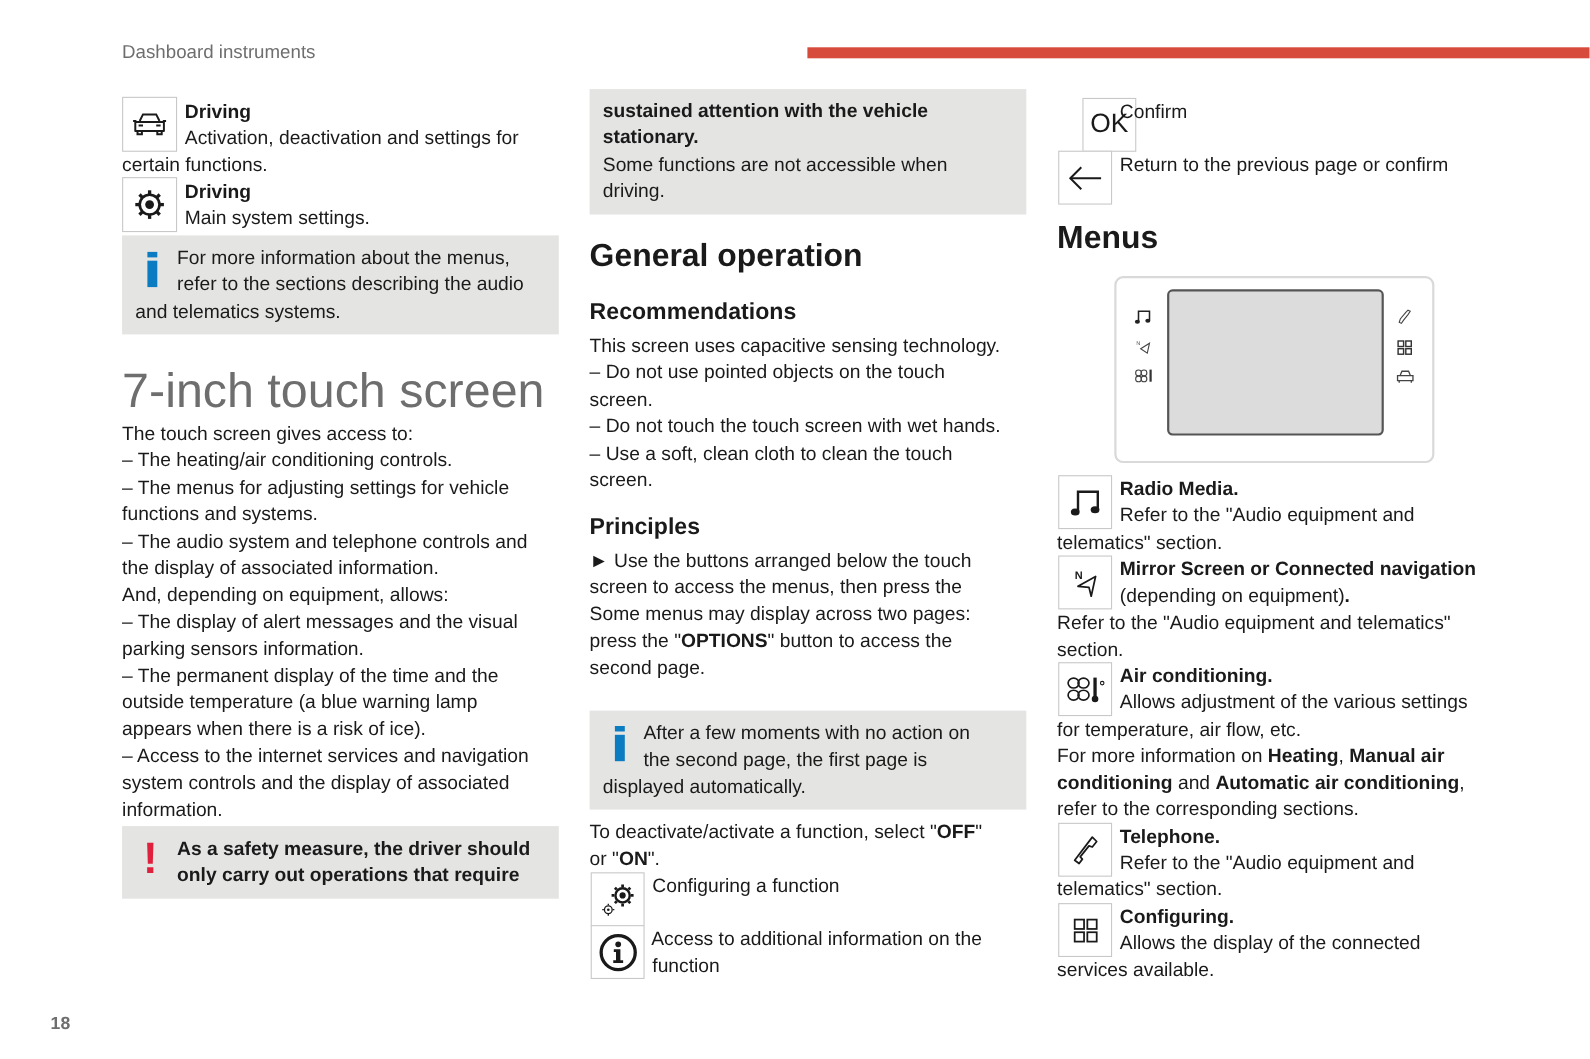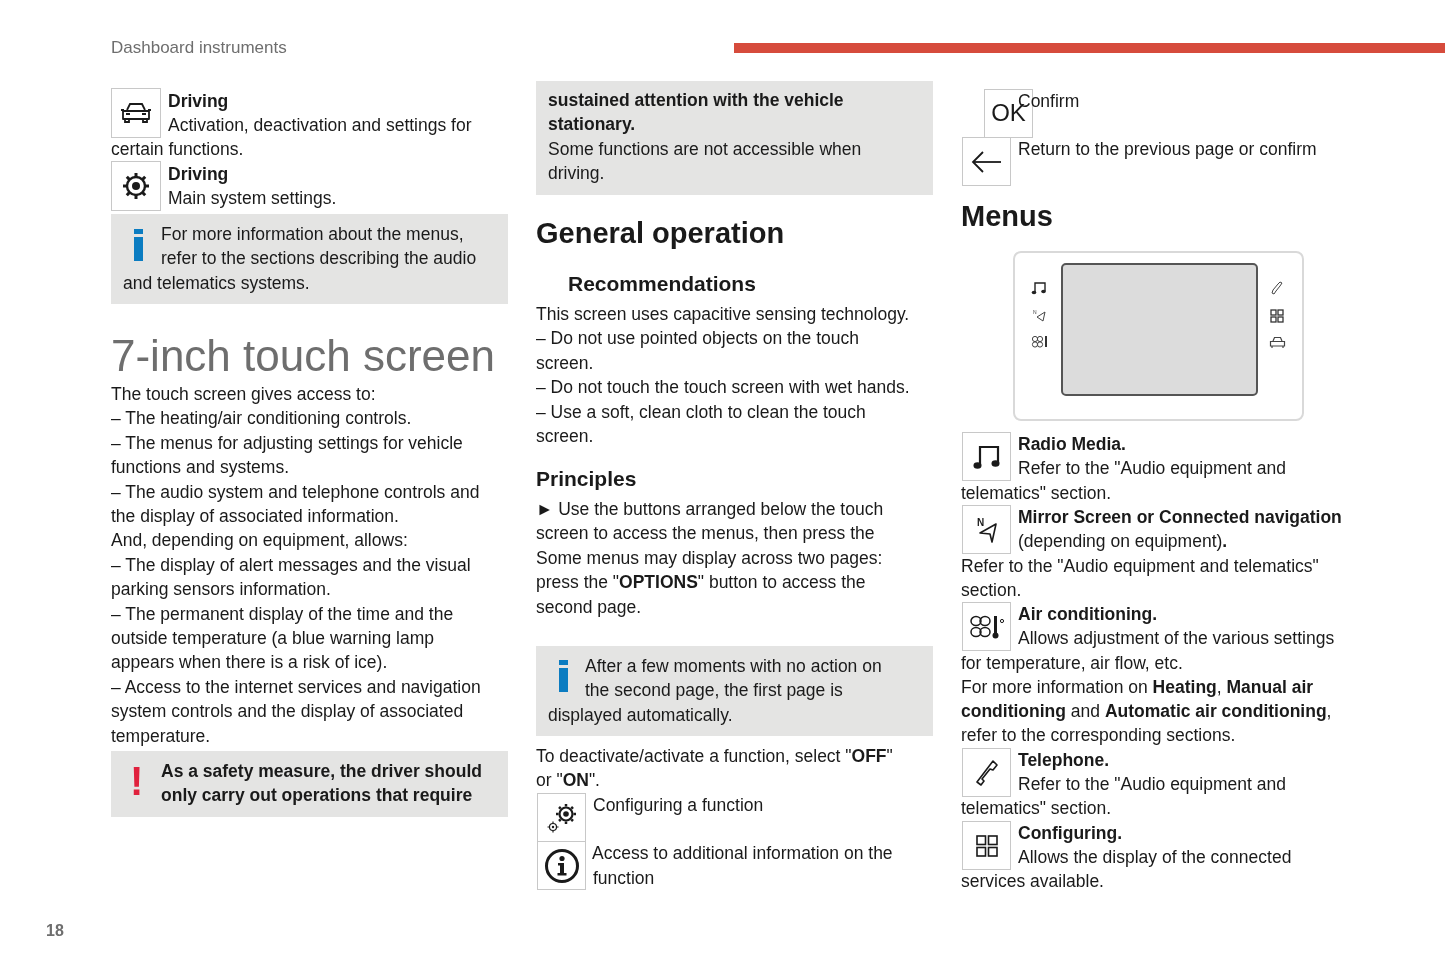--- a/index.html
+++ b/index.html
@@ -102,41 +102,41 @@
     <div class="line">–  The audio system and telephone controls and</div>
     <div class="line">the display of associated information.</div>
     <div class="line">And, depending on equipment, allows:</div>
     <div class="line">–  The display of alert messages and the visual</div>
     <div class="line">parking sensors information.</div>
     <div class="line">–  The permanent display of the time and the</div>
     <div class="line">outside temperature (a blue warning lamp</div>
     <div class="line">appears when there is a risk of ice).</div>
     <div class="line">–  Access to the internet services and navigation</div>
     <div class="line">system controls and the display of associated</div>
-    <div class="line">temperature.</div>
+    <div class="line">information.</div>
   </div>
 
   <div class="note" style="left:111px;top:751px;width:397px;height:66px;">
     <div class="warn-mark" style="left:19px;top:10px;">!</div>
     <div class="para line b" style="left:50px;top:8px;">As a safety measure, the driver should</div>
     <div class="para line b" style="left:50px;top:32px;">only carry out operations that require</div>
   </div>
 </div>
 
 <div>
   <div class="note" style="left:536px;top:81px;width:397px;height:114px;">
     <div class="para line b" style="left:12px;top:7px;">sustained attention with the vehicle</div>
     <div class="para line b" style="left:12px;top:31px;">stationary.</div>
     <div class="para line" style="left:12px;top:56px;">Some functions are not accessible when</div>
     <div class="para line" style="left:12px;top:80px;">driving.</div>
   </div>
 
   <div class="h1" style="left:536px;top:216px;">General operation</div>
 
-  <div class="h2" style="left:536px;top:271px;margin-left:32px;">Recommendations</div>
+  <div class="h2" style="left:536px;top:271px;">Recommendations</div>
   <div class="para" style="left:536px;top:302px;">
     <div class="line">This screen uses capacitive sensing technology.</div>
     <div class="line">–  Do not use pointed objects on the touch</div>
     <div class="line">screen.</div>
     <div class="line">–  Do not touch the touch screen with wet hands.</div>
     <div class="line">–  Use a soft, clean cloth to clean the touch</div>
     <div class="line">screen.</div>
   </div>
 
   <div class="h2" style="left:536px;top:466px;">Principles</div>

